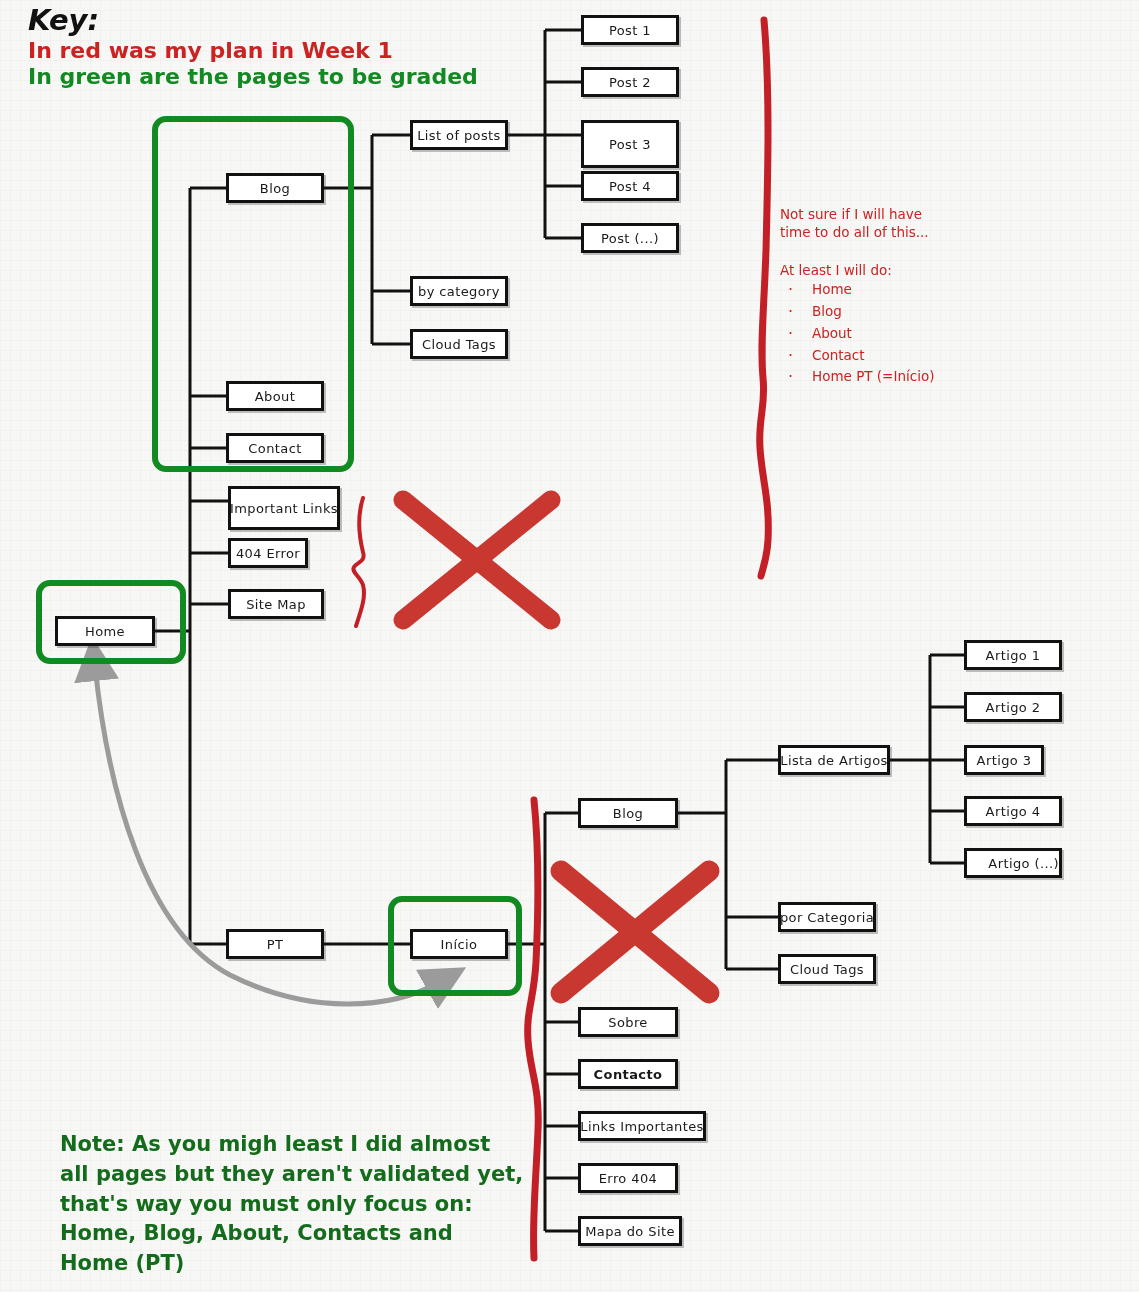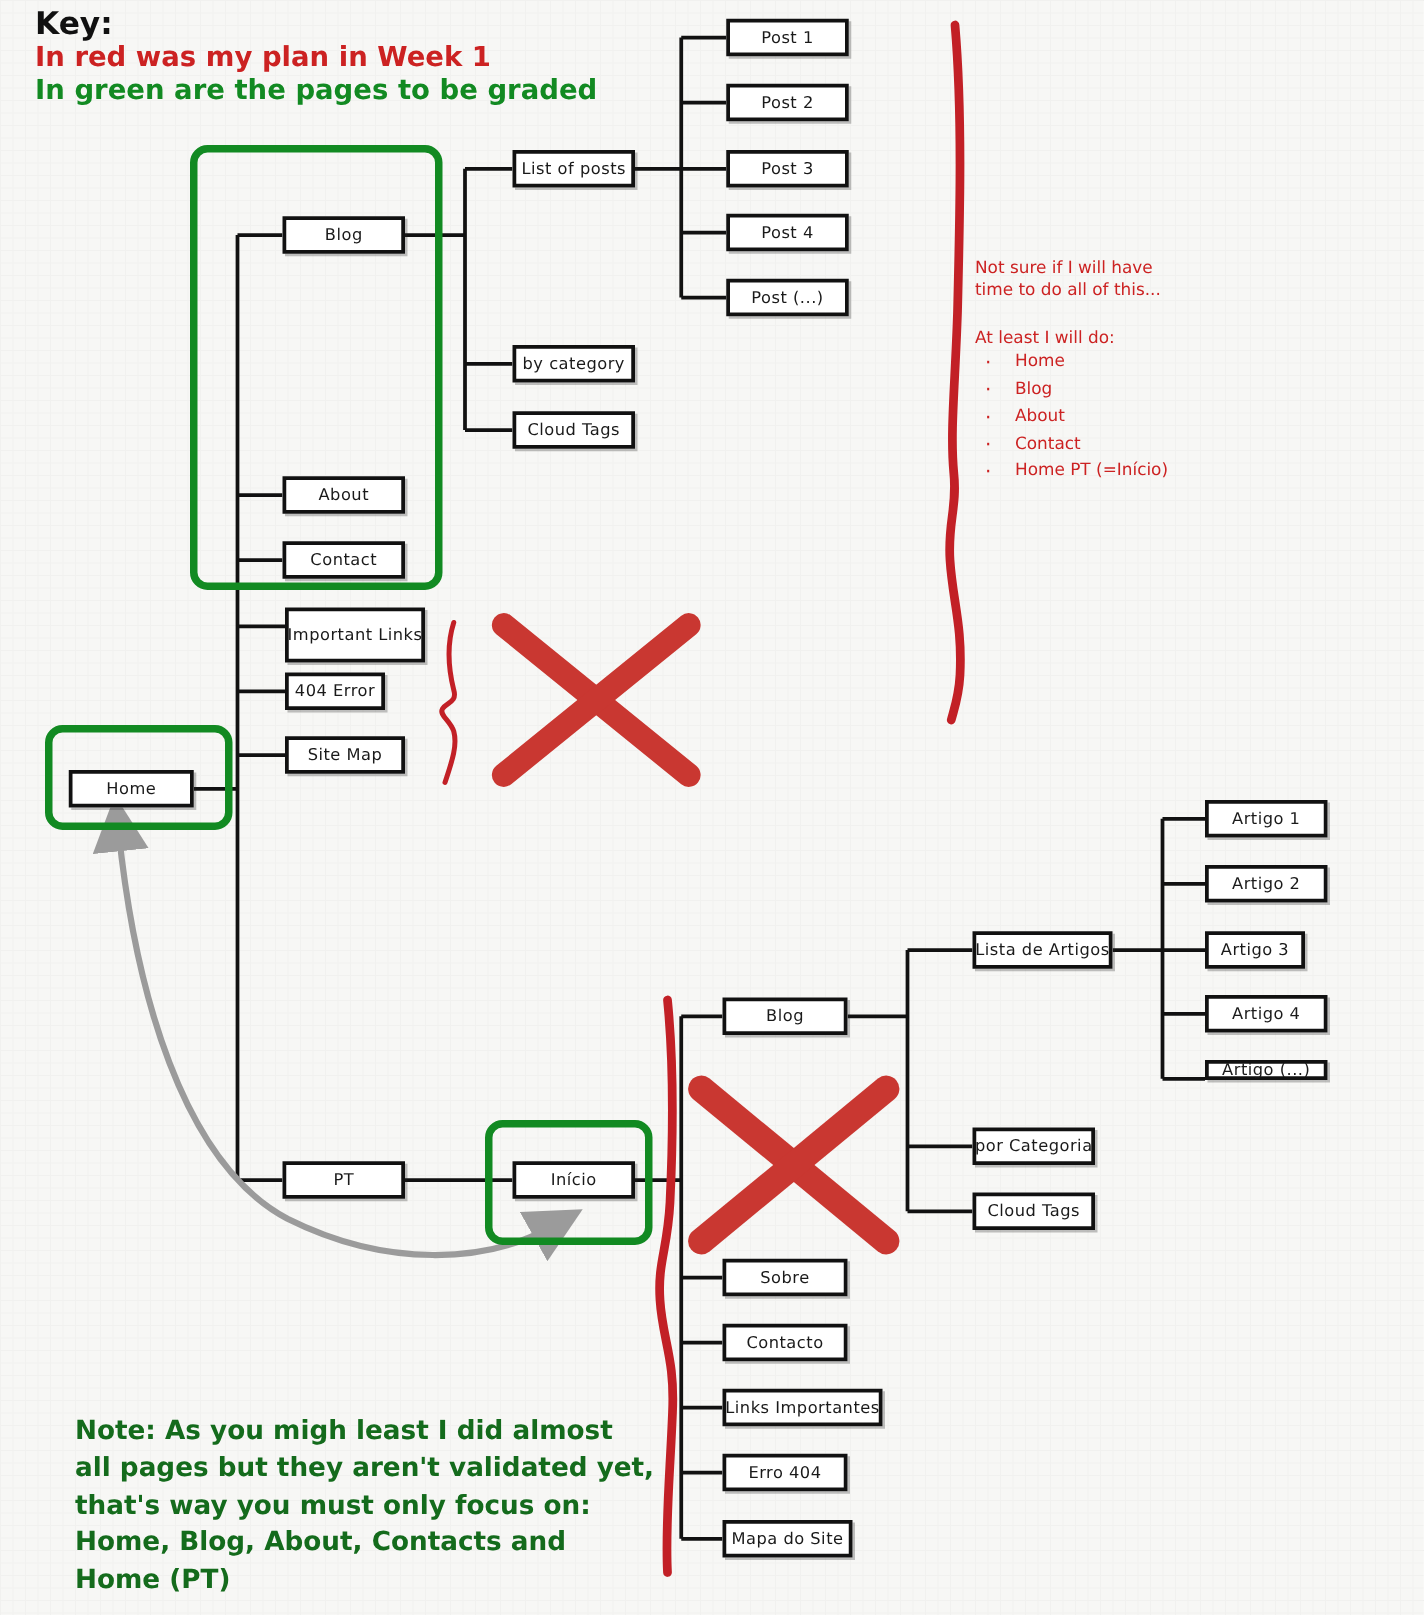--- a/index.html
+++ b/index.html
@@ -59,24 +59,25 @@
     z-index:3;
   }
 
   .key{
     position:absolute;
     z-index:8;
   }
   .key-title{
     font-family:"DejaVu Sans", sans-serif;
     font-weight:bold;
-    font-size:25px;
+    font-size:29px;
     color:#111111;
     line-height:1.0;
     margin:0 0 3px 0;
+    font-style:italic;
   }
   .key-red{
     font-family:"DejaVu Sans", sans-serif;
     font-weight:bold;
     font-size:22px;
     color:#cc2222;
     line-height:1.18;
     margin:0;
   }
   .key-green{
@@ -259,21 +260,21 @@
   <div class="node" style="left:410px; top:329px; width:98px; height:30px;">
     <span>Cloud Tags</span>
   </div>
 
   <div class="node" style="left:581px; top:15px; width:98px; height:30px;">
     <span>Post 1</span>
   </div>
   <div class="node" style="left:581px; top:67px; width:98px; height:30px;">
     <span>Post 2</span>
   </div>
-  <div class="node" style="left:581px; top:120px; width:98px; height:30px;">
+  <div class="node" style="left:581px; top:120px; width:98px; height:48px;">
     <span>Post 3</span>
   </div>
   <div class="node" style="left:581px; top:171px; width:98px; height:30px;">
     <span>Post 4</span>
   </div>
   <div class="node" style="left:581px; top:223px; width:98px; height:30px;">
     <span>Post (...)</span>
   </div>
 
   <div class="node" style="left:226px; top:929px; width:98px; height:30px;">
@@ -282,21 +283,21 @@
   <div class="node" style="left:410px; top:929px; width:98px; height:30px;">
     <span>Início</span>
   </div>
 
   <div class="node" style="left:578px; top:798px; width:100px; height:30px;">
     <span>Blog</span>
   </div>
   <div class="node" style="left:578px; top:1007px; width:100px; height:30px;">
     <span>Sobre</span>
   </div>
-  <div class="node" style="left:578px; top:1059px; width:100px; height:30px;">
+  <div class="node" style="left:578px; top:1059px; width:100px; height:30px;font-weight:bold;">
     <span>Contacto</span>
   </div>
   <div class="node" style="left:578px; top:1111px; width:128px; height:30px;">
     <span>Links Importantes</span>
   </div>
   <div class="node" style="left:578px; top:1163px; width:100px; height:30px;align-items:center;">
     <span>Erro 404</span>
   </div>
   <div class="node" style="left:578px; top:1216px; width:104px; height:30px;">
     <span>Mapa do Site</span>
@@ -317,21 +318,21 @@
   </div>
   <div class="node" style="left:964px; top:692px; width:98px; height:30px;">
     <span>Artigo 2</span>
   </div>
   <div class="node" style="left:964px; top:745px; width:80px; height:30px;">
     <span>Artigo 3</span>
   </div>
   <div class="node" style="left:964px; top:796px; width:98px; height:30px;">
     <span>Artigo 4</span>
   </div>
-  <div class="node" style="left:964px; top:848px; width:98px; height:16px;">
+  <div class="node" style="left:964px; top:848px; width:98px; height:30px;justify-content:flex-end;">
     <span>Artigo (...)</span>
   </div>
 
   <div class="red-note" style="left:780px; top:206px;">Not sure if I will have
 time to do all of this...</div>
   <div class="red-note" style="left:780px; top:262px;">At least I will do:</div>
   <ul class="red-note-list" style="left:780px; top:279px;">
     <li>Home</li>
     <li>Blog</li>
     <li>About</li>

